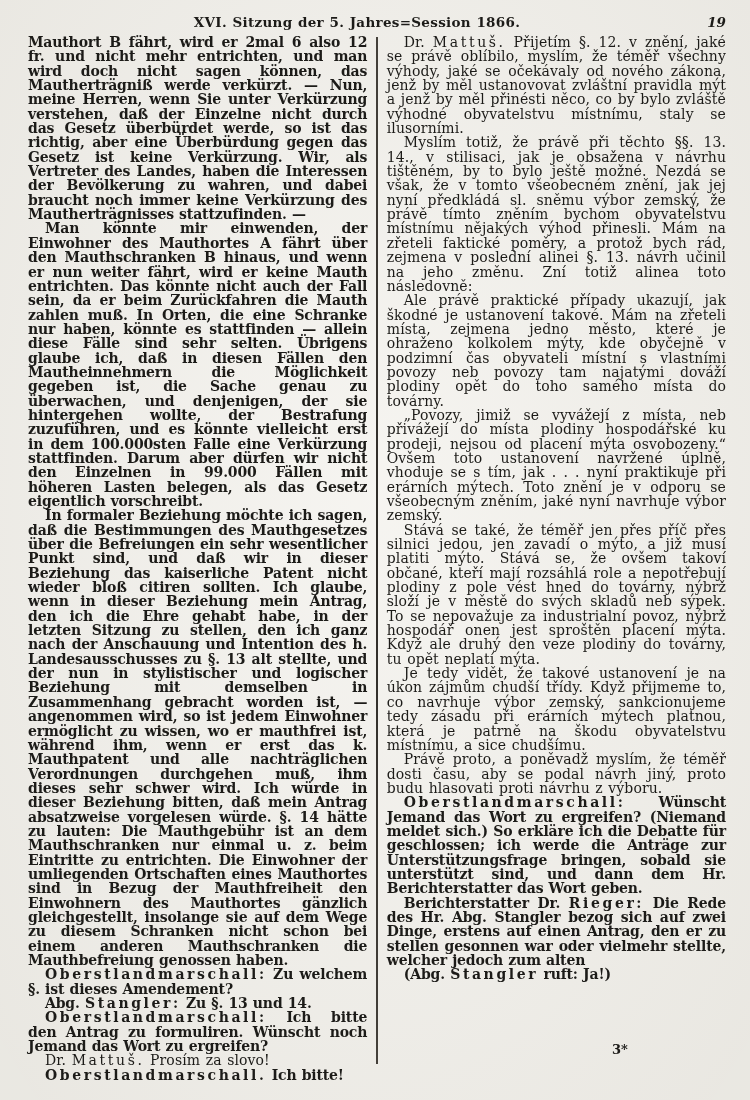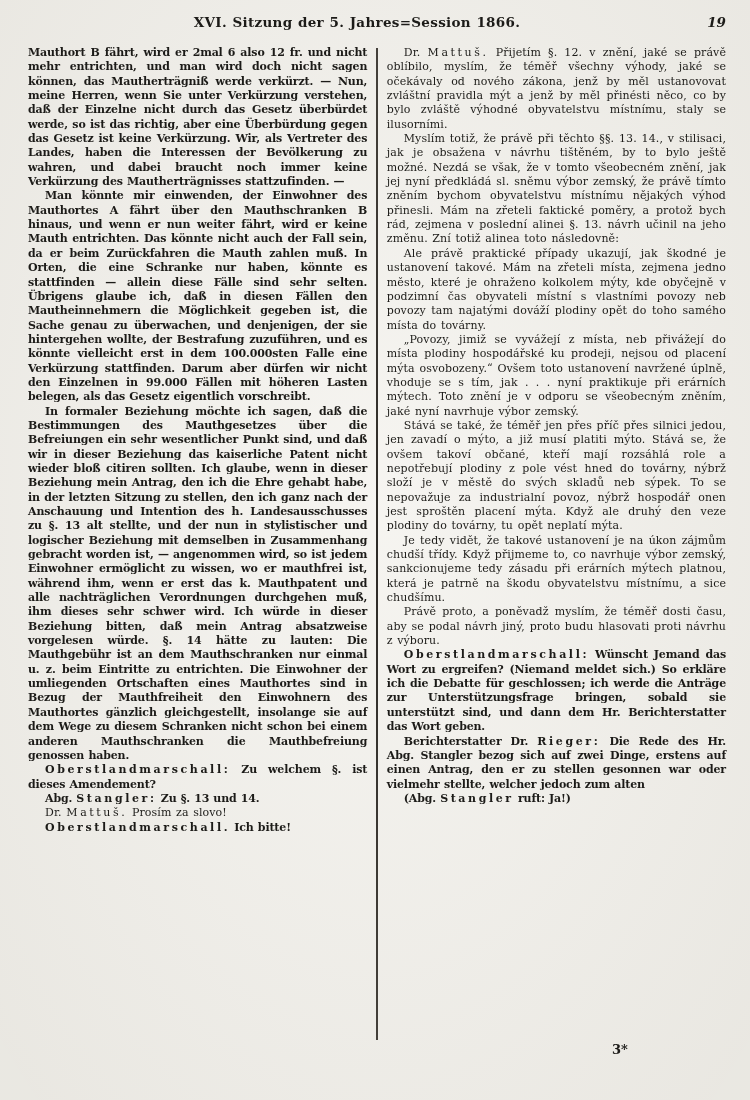--- a/index.html
+++ b/index.html
@@ -23,21 +23,21 @@
       radial-gradient(ellipse at 50% 45%, rgba(255,255,255,0.35), rgba(0,0,0,0.03) 95%),
       var(--paper);
   }
   
   .page-header {
     display: flex;
     align-items: baseline;
     font-size: 13.5px;
     font-weight: 700;
     white-space: nowrap;
-    margin-bottom: 16px;
+    margin-bottom: 5px;
   }
   .page-header .h-left  { flex: 1 1 0; text-align: center; letter-spacing: 0.3px; }
   .page-header .h-num   { width: 40px; text-align: right; font-style: italic; }
   .page-header .h-right { flex: 1 1 0; text-align: center; letter-spacing: 0.3px; }
 
   
   .columns {
     display: flex;
     align-items: stretch;
     min-height: 1012px;
@@ -46,21 +46,21 @@
     flex: 1 1 0;
     text-align: justify;
     hyphens: none;
   }
   .col-divider {
     width: 1.5px;
     background: linear-gradient(#44403a, #2e2b27, #44403a);
     margin: 2px 9px 18px 9px;
   }
   .para {
-    font-size: 11px;
+    font-size: 14px;
     line-height: 14.35px;
     word-spacing: 1px;
   }
   .para.indent { text-indent: 17px; }
   .fraktur {
     font-family: "DejaVu Serif", serif;
     font-weight: 700;
     letter-spacing: -0.15px;
     word-spacing: 0.5px;
   }
@@ -89,20 +89,21 @@
     <div class="h-num">19</div>
   </div>
 
   <div class="columns">
     <div class="col">
         <p class="para fraktur"><span>Mauthort B fährt, wird er 2mal 6 also 12 fr. und nicht mehr entrichten, und man wird doch nicht sagen können, das Mautherträgniß werde verkürzt. — Nun, meine Herren, wenn Sie unter Verkürzung verstehen, daß der Einzelne nicht durch das Gesetz überbürdet werde, so ist das richtig, aber eine Überbürdung gegen das Gesetz ist keine Verkürzung. Wir, als Vertreter des Landes, haben die Interessen der Bevölkerung zu wahren, und dabei braucht noch immer keine Verkürzung des Mautherträgnisses stattzufinden. —</span></p>
         <p class="para fraktur indent"><span>Man könnte mir einwenden, der Einwohner des Mauthortes A fährt über den Mauthschranken B hinaus, und wenn er nun weiter fährt, wird er keine Mauth entrichten. Das könnte nicht auch der Fall sein, da er beim Zurückfahren die Mauth zahlen muß. In Orten, die eine Schranke nur haben, könnte es stattfinden — allein diese Fälle sind sehr selten. Übrigens glaube ich, daß in diesen Fällen den Mautheinnehmern die Möglichkeit gegeben ist, die Sache genau zu überwachen, und denjenigen, der sie hintergehen wollte, der Bestrafung zuzuführen, und es könnte vielleicht erst in dem 100.000sten Falle eine Verkürzung stattfinden. Darum aber dürfen wir nicht den Einzelnen in 99.000 Fällen mit höheren Lasten belegen, als das Gesetz eigentlich vorschreibt.</span></p>
         <p class="para fraktur indent"><span>In formaler Beziehung möchte ich sagen, daß die Bestimmungen des Mauthgesetzes über die Befreiungen ein sehr wesentlicher Punkt sind, und daß wir in dieser Beziehung das kaiserliche Patent nicht wieder bloß citiren sollten. Ich glaube, wenn in dieser Beziehung mein Antrag, den ich die Ehre gehabt habe, in der letzten Sitzung zu stellen, den ich ganz nach der Anschauung und Intention des h. Landesausschusses zu §. 13 alt stellte, und der nun in stylistischer und logischer Beziehung mit demselben in Zusammenhang gebracht worden ist, — angenommen wird, so ist jedem Einwohner ermöglicht zu wissen, wo er mauthfrei ist, während ihm, wenn er erst das k. Mauthpatent und alle nachträglichen Verordnungen durchgehen muß, ihm dieses sehr schwer wird. Ich würde in dieser Beziehung bitten, daß mein Antrag absatzweise vorgelesen würde. §. 14 hätte zu lauten: Die Mauthgebühr ist an dem Mauthschranken nur einmal u. z. beim Eintritte zu entrichten. Die Einwohner der umliegenden Ortschaften eines Mauthortes sind in Bezug der Mauthfreiheit den Einwohnern des Mauthortes gänzlich gleichgestellt, insolange sie auf dem Wege zu diesem Schranken nicht schon bei einem anderen Mauthschranken die Mauthbefreiung genossen haben.</span></p>
         <p class="para fraktur indent"><span class="spaced">Oberstlandmarschall:</span><span> Zu welchem §. ist dieses Amendement?</span></p>
         <p class="para fraktur indent"><span>Abg. </span><span class="spaced">Stangler:</span><span> Zu §. 13 und 14.</span></p>
+        <p class="para fraktur indent"><span class="spaced">Oberstlandmarschall:</span><span> Ich bitte den Antrag zu formuliren. Wünscht noch Jemand das Wort zu ergreifen?</span></p>
         <p class="para antiqua indent"><span>Dr. </span><span class="spaced">Mattuš.</span><span> Prosím za slovo!</span></p>
         <p class="para fraktur indent"><span class="spaced">Oberstlandmarschall.</span><span> Ich bitte!</span></p>
       </div>
     <div class="col-divider"></div>
     <div class="col">
         <p class="para antiqua indent"><span>Dr. </span><span class="spaced">Mattuš.</span><span> Přijetím §. 12. v znění, jaké se právě oblíbilo, myslím, že téměř všechny výhody, jaké se očekávaly od nového zákona, jenž by měl ustanovovat zvláštní pravidla mýt a jenž by měl přinésti něco, co by bylo zvláště výhodné obyvatelstvu místnímu, staly se ilusorními.</span></p>
         <p class="para antiqua indent"><span>Myslím totiž, že právě při těchto §§. 13. 14., v stilisaci, jak je obsažena v návrhu tištěném, by to bylo ještě možné. Nezdá se však, že v tomto všeobecném znění, jak jej nyní předkládá sl. sněmu výbor zemský, že právě tímto zněním bychom obyvatelstvu místnímu nějakých výhod přinesli. Mám na zřeteli faktické poměry, a protož bych rád, zejmena v poslední alinei §. 13. návrh učinil na jeho změnu. Zní totiž alinea toto následovně:</span></p>
         <p class="para antiqua indent"><span>Ale právě praktické případy ukazují, jak škodné je ustanovení takové. Mám na zřeteli místa, zejmena jedno město, které je ohraženo kolkolem mýty, kde obyčejně v podzimní čas obyvateli místní s vlastními povozy neb povozy tam najatými dováží plodiny opět do toho samého místa do továrny.</span></p>
         <p class="para antiqua indent"><span>„Povozy, jimiž se vyvážejí z místa, neb přivážejí do místa plodiny hospodářské ku prodeji, nejsou od placení mýta osvobozeny.“ Ovšem toto ustanovení navržené úplně, vhoduje se s tím, jak . . . nyní praktikuje při erárních mýtech. Toto znění je v odporu se všeobecným zněním, jaké nyní navrhuje výbor zemský.</span></p>
         <p class="para antiqua indent"><span>Stává se také, že téměř jen přes příč přes silnici jedou, jen zavadí o mýto, a již musí platiti mýto. Stává se, že ovšem takoví občané, kteří mají rozsáhlá role a nepotřebují plodiny z pole vést hned do továrny, nýbrž složí je v městě do svých skladů neb sýpek. To se nepovažuje za industrialní povoz, nýbrž hospodář onen jest sproštěn placení mýta. Když ale druhý den veze plodiny do továrny, tu opět neplatí mýta.</span></p>

